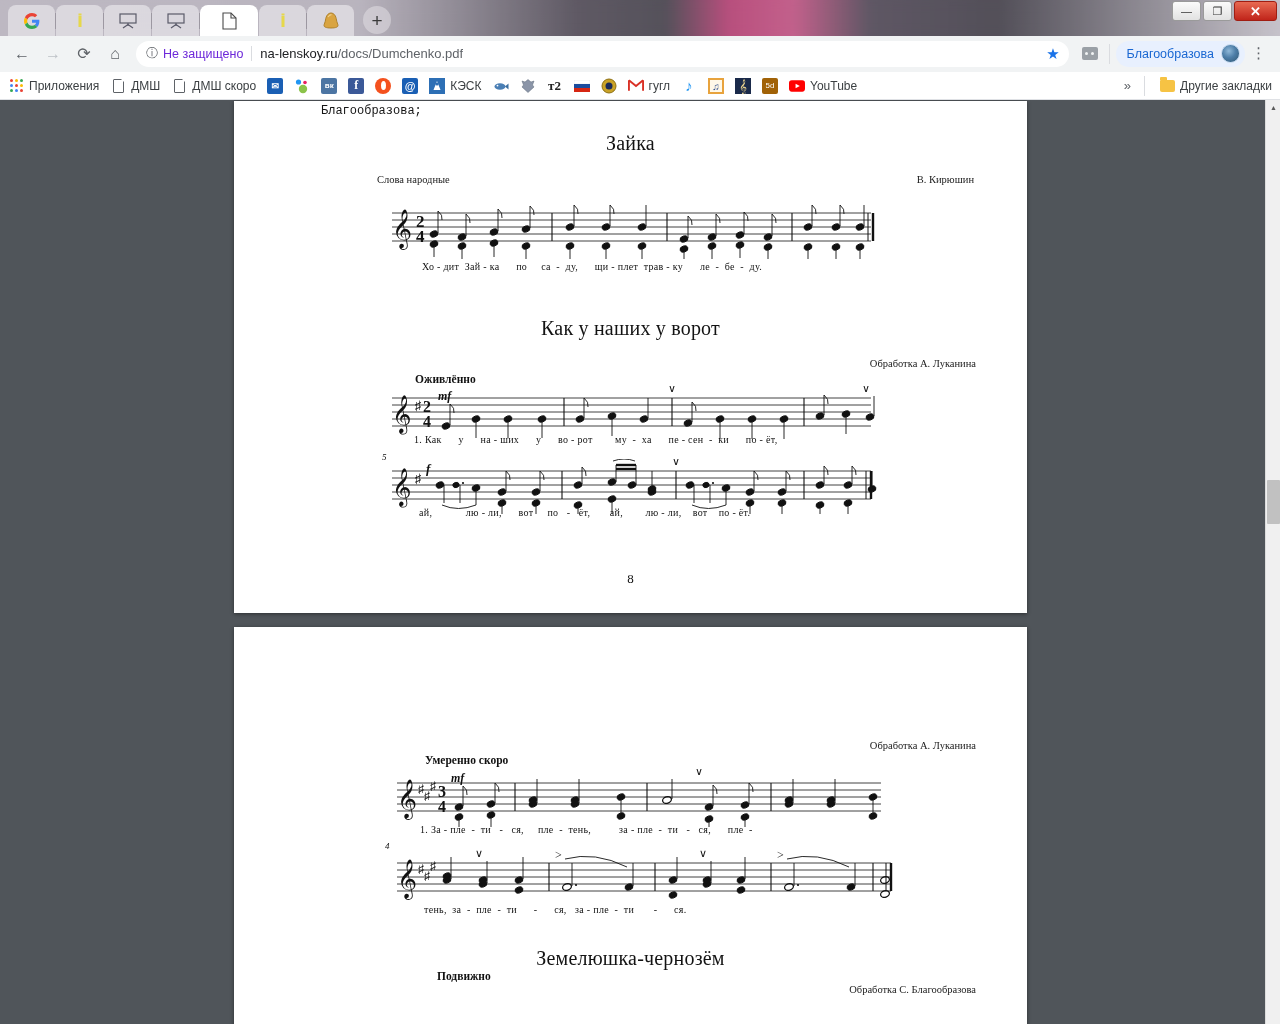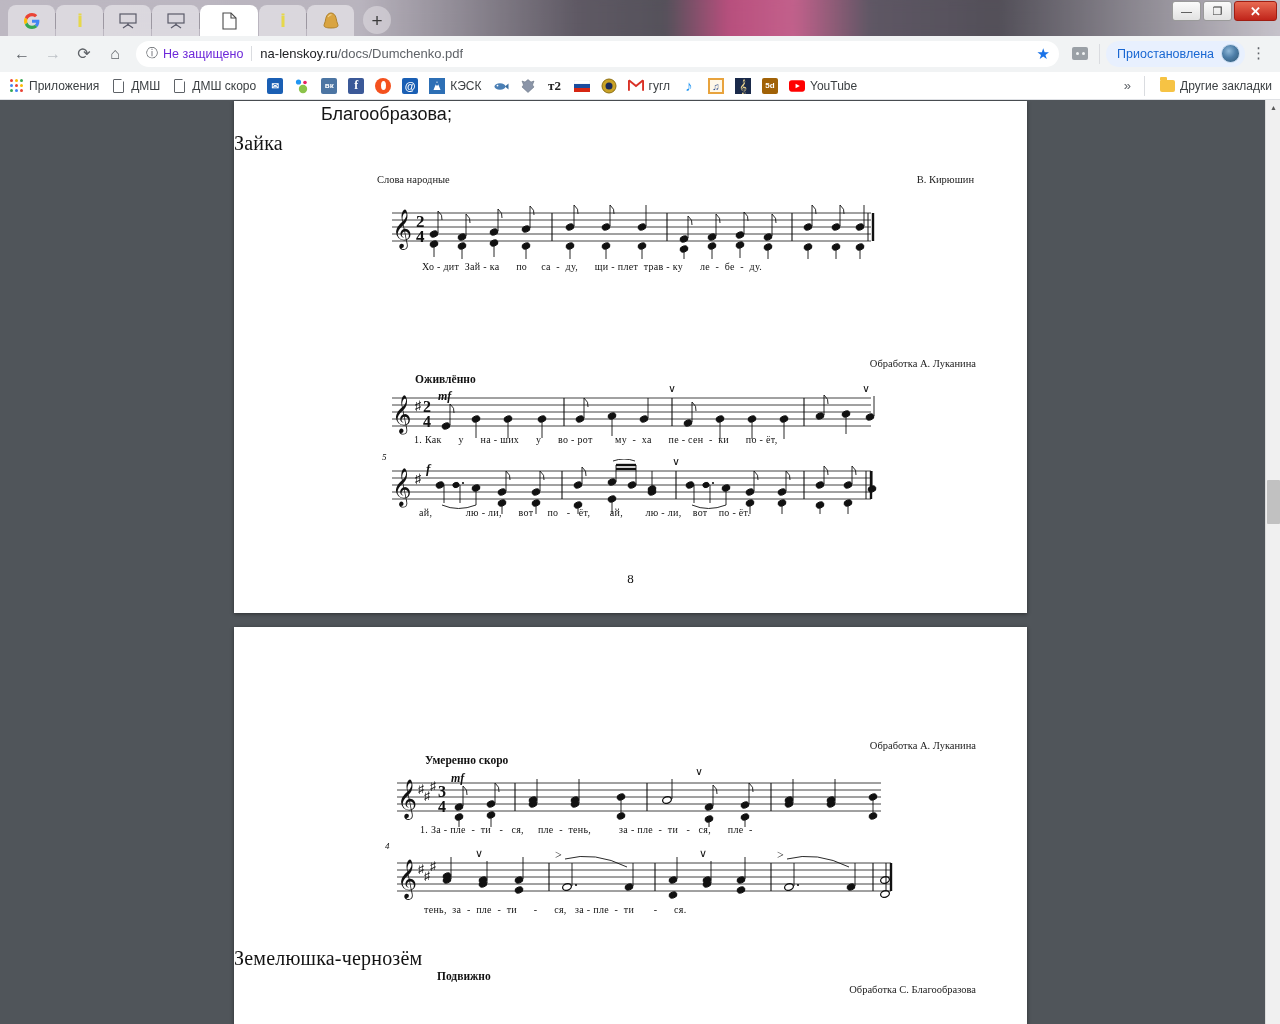--- a/index.html
+++ b/index.html
@@ -146,25 +146,25 @@
   }
   .pdf-scroll { position: absolute; inset: 0 15px 0 0; }
   .page {
     position: absolute; left: 234px; width: 793px; background: #ffffff;
     box-shadow: 0 1px 4px rgba(0,0,0,0.45);
   }
   #page1 { top: 1px; height: 512px; }
   #page2 { top: 527px; height: 490px; }
 
   .topline {
-    position: absolute; left: 87px; top: 3px; font-family: Liberation Sans, sans-serif;
-    font-size: 18px; color: #141414;
+    position: absolute; left: 87px; top: 3px; font-family: Liberation Mono, monospace;
+    font-size: 12px; color: #141414;
   }
   .song-title {
-    position: absolute; width: 100%; 
+    position: absolute; width: 100%; text-align: center;
     font-family: "Liberation Serif", serif; font-size: 20px; color: #131313;
     letter-spacing: 0.2px;
   }
   .credit-left {
     position: absolute; font-family: "Liberation Serif", serif; font-size: 10.5px; color: #1b1b1b;
   }
   .credit-right {
     position: absolute; font-family: "Liberation Serif", serif; font-size: 10.5px; color: #1b1b1b; padding-left: 20px;
   }
   .tempo {
@@ -291,21 +291,21 @@
     <span class="omni-div"></span>
     <span class="omni-url"><span>na-lenskoy.ru</span><span class="dim">/docs/Dumchenko.pdf</span></span>
     <span class="omni-star">★</span>
   </div>
 
   <div class="tb-icon">
     <span class="ext-box"></span>
   </div>
   <div class="vdiv"></div>
   <div class="profile-pill">
-    <span>Приостановлена</span>
+    <span>Благообразова</span>
     <span class="profile-av"></span>
   </div>
   <div class="kebab">⋮</div>
 </div>
 
 <div class="bookmarks">
   <div class="bm">
     <span class="bm-ico">
       <span class="apps-grid">
         <i style="background:#ea4335"></i>
@@ -462,21 +462,21 @@
     <span class="bm-ico">
       <svg width="16" height="16" viewBox="0 0 16 16">
           <rect width="16" height="16" fill="#1a2a4a"></rect>
           <text x="8" y="13" font-size="13" text-anchor="middle" fill="#f0d890" font-family="'Liberation Serif',serif">𝄞</text>
         </svg>
     </span>
   </div>
 
   <div class="bm">
     <span class="bm-ico">
-        <span class="sq" style="background:#a16207;font-size:8px;font-weight:bold">5d</span>
+        <span class="sq" style="background:#a16207;font-size:8px;font-weight:normal">5d</span>
       </span>
   </div>
 
   <div class="bm">
     <span class="bm-ico">
       <svg width="17" height="12" viewBox="0 0 17 12">
           <rect width="17" height="12" rx="3" fill="#ff0000"></rect>
           <path d="M7 3.5 L11.5 6 L7 8.5 Z" fill="#fff"></path>
         </svg>
     </span>
@@ -597,20 +597,21 @@
             <ellipse cx="476" cy="48" rx="4" ry="3" transform="rotate(-18 476 48)"></ellipse>
               <line x1="476" y1="48" x2="476" y2="60"></line>
           </g>
           <line x1="484" y1="14" x2="484" y2="42" stroke-width="1"></line>
           <line x1="489" y1="14" x2="489" y2="42" stroke-width="2.4"></line>
         </g>
       </svg>
 
       <div class="lyrics" style="left:188px; top:160px">Хо - дит  Зай - ка      по     са  -  ду,      щи - плет  трав - ку      ле  -  бе  -  ду.</div>
 
+      <div class="song-title" style="top:216px">Как у наших у ворот</div>
       <div class="credit-right" style="right:51px; top:257px">Обработка А. Луканина</div>
       <div class="tempo" style="left:181px; top:272px">Оживлённо</div>
 
       <svg class="staff" style="left:150px; top:285px" width="495" height="55" viewBox="0 0 495 55">
         <g stroke="#111" stroke-width="0.8">
           <line x1="8" y1="12" x2="487" y2="12"></line>
             <line x1="8" y1="19" x2="487" y2="19"></line>
           <line x1="8" y1="26" x2="487" y2="26"></line>
             <line x1="8" y1="33" x2="487" y2="33"></line>
           <line x1="8" y1="40" x2="487" y2="40"></line>

